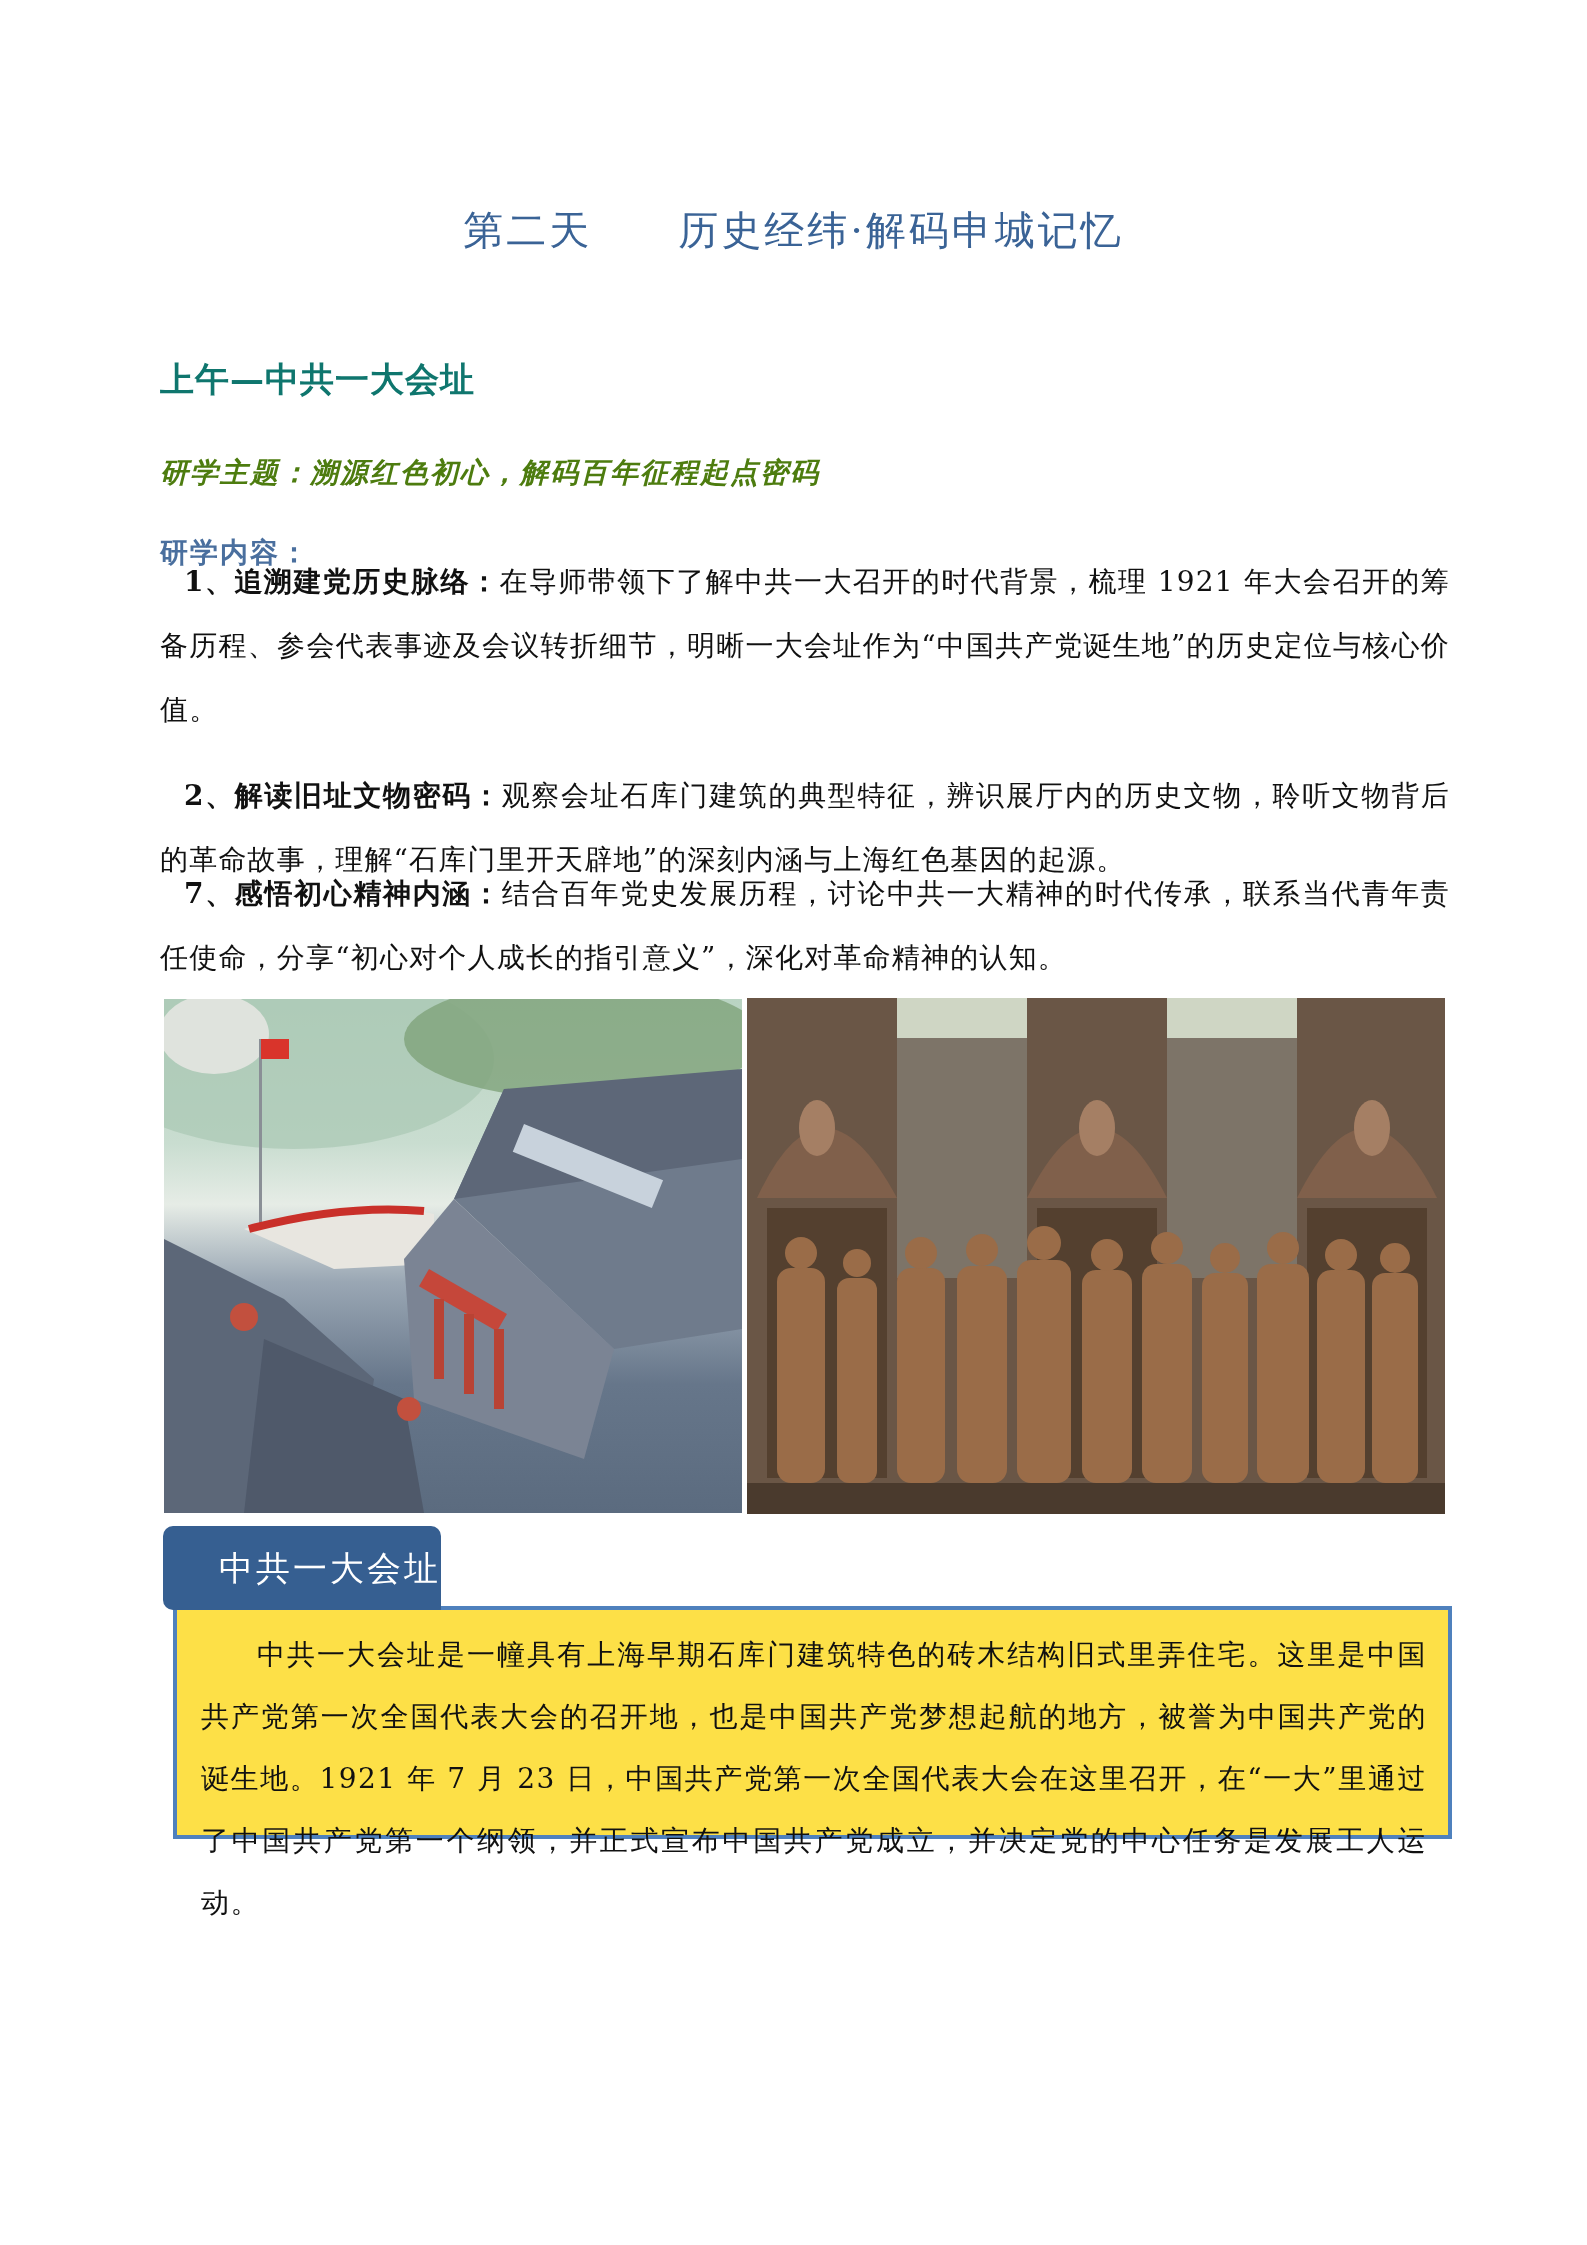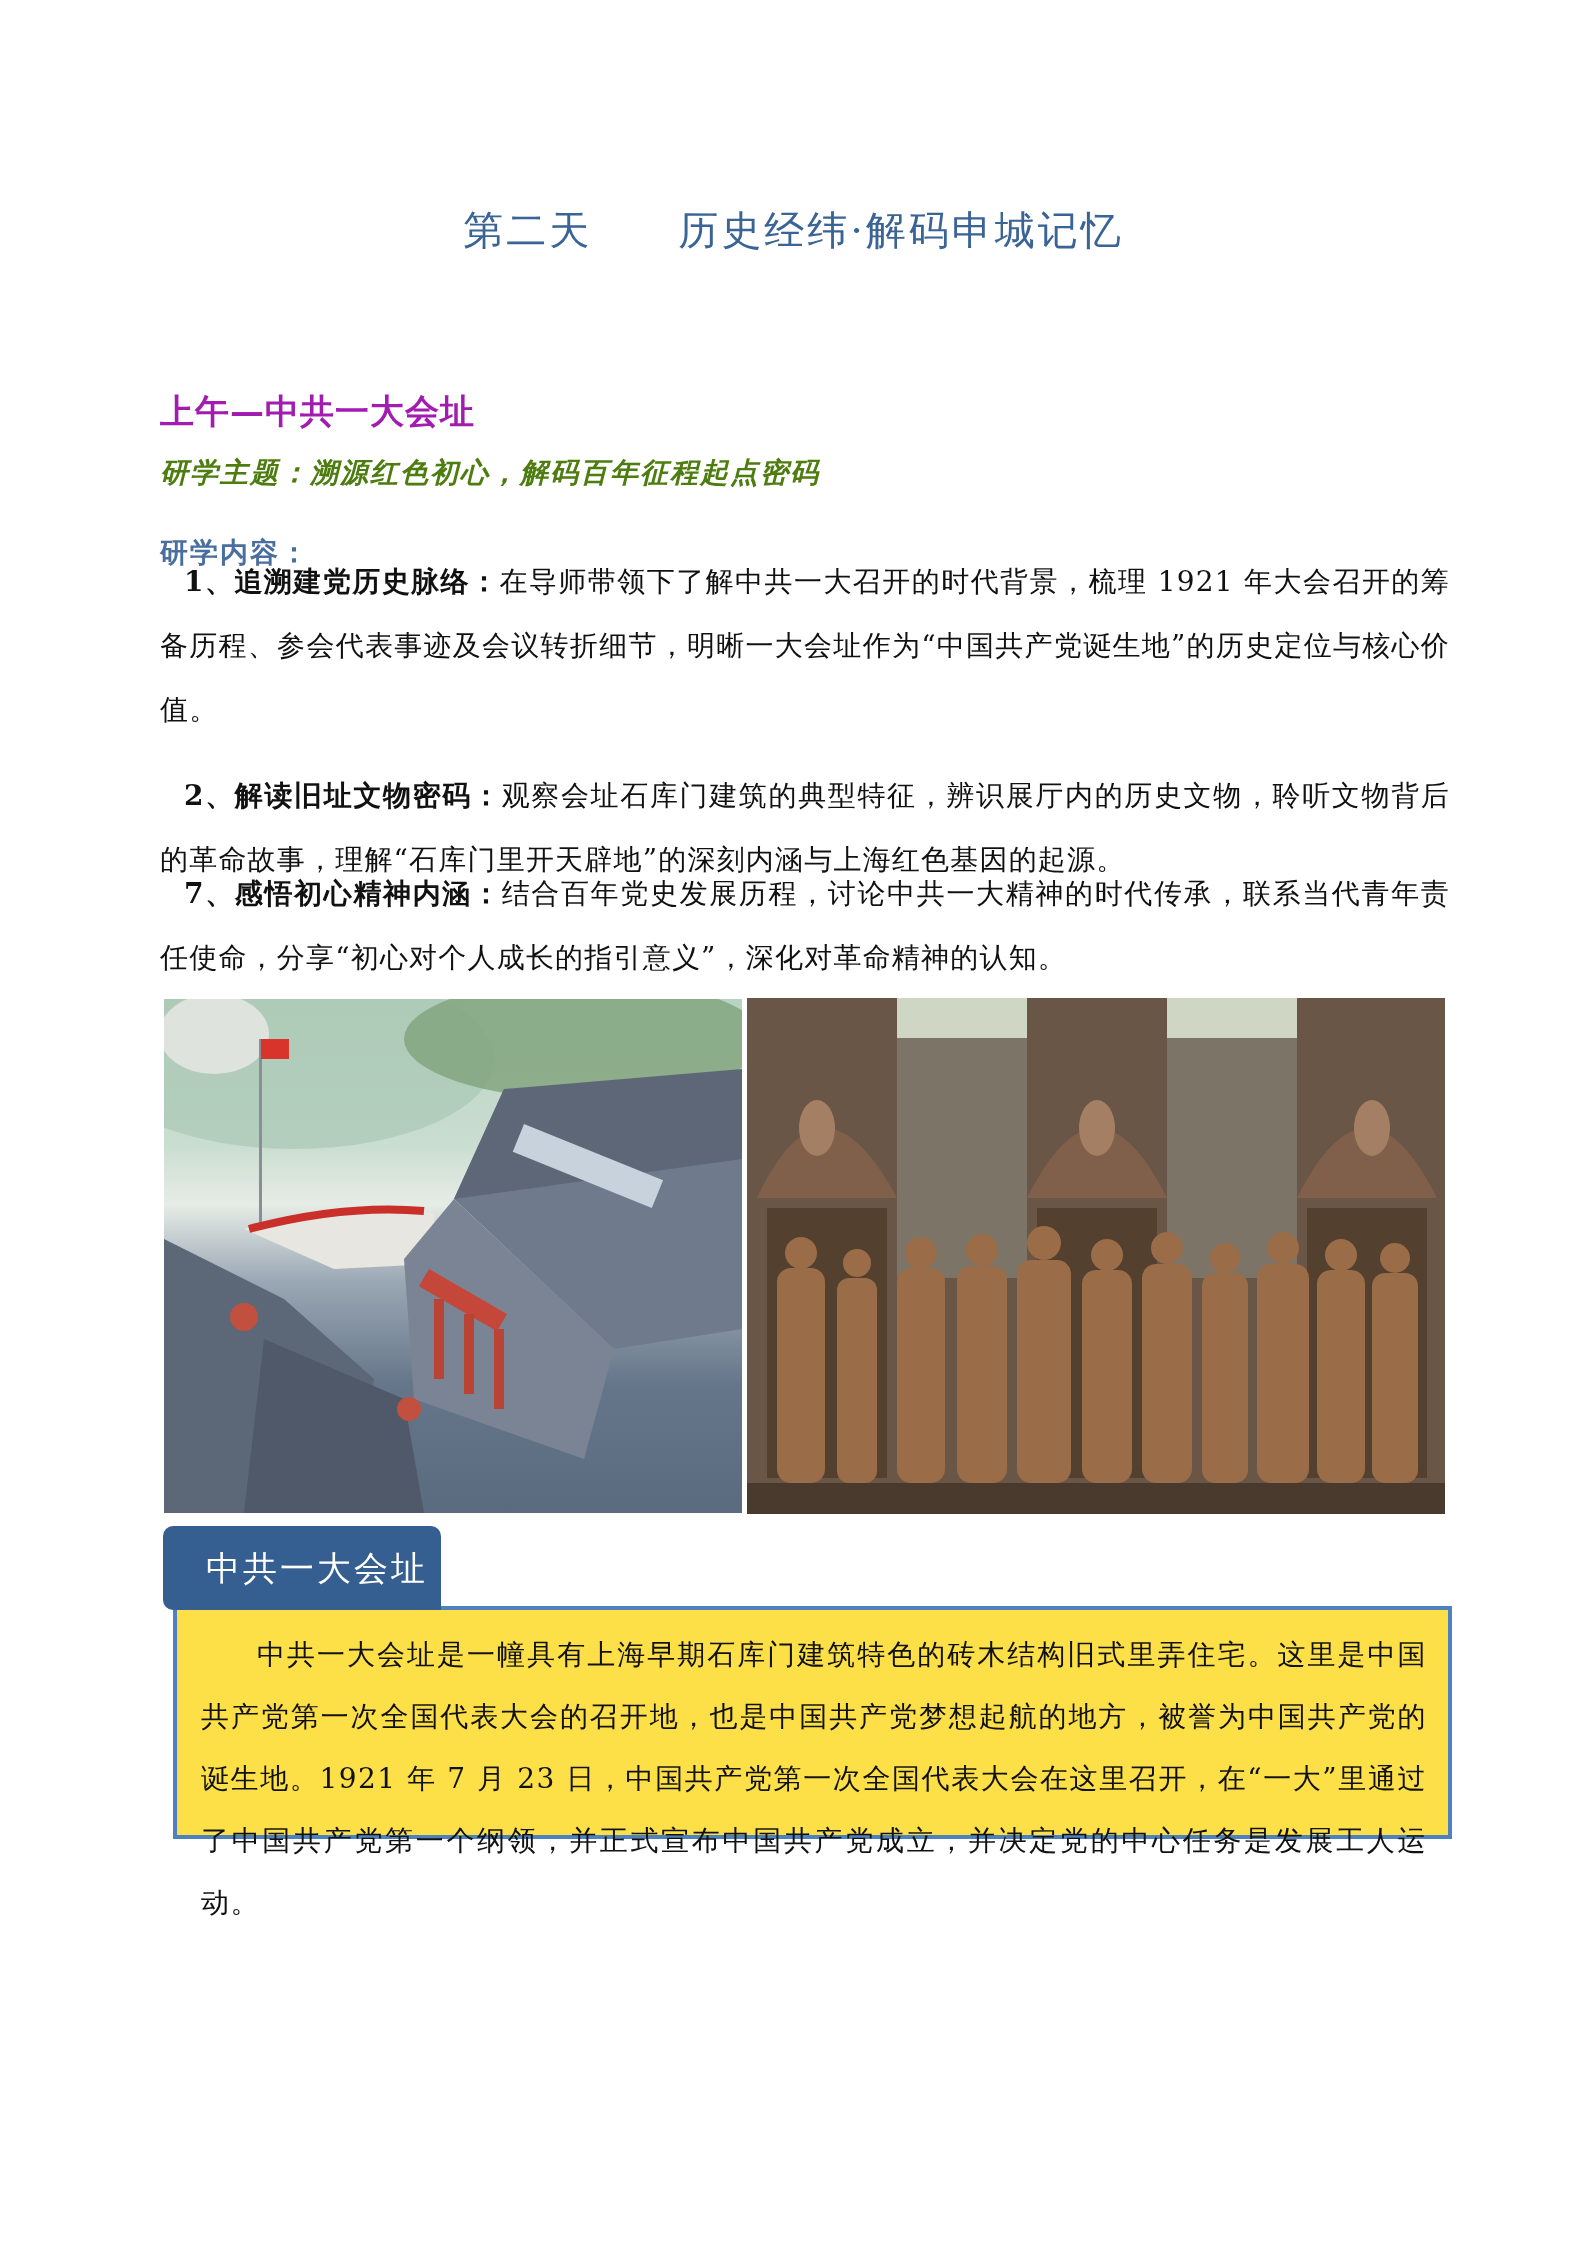--- a/index.html
+++ b/index.html
@@ -1,38 +1,38 @@
 <!DOCTYPE html>
 <html><head>
 <meta charset="utf-8">
 <style>
   html, body { margin: 0; padding: 0; background: #ffffff; }
   body { width: 1587px; height: 2245px; position: relative; overflow: hidden;
          font-family: "DejaVu Serif", "Liberation Serif", serif; color: #111; }
   .abs { position: absolute; }
   .title { left: 0; width: 1587px; top: 203px; text-align: center; font-size: 40px;
            font-weight: normal; color: #3a6396; letter-spacing: 3px; white-space: pre; }
-  .section-heading { left: 160px; top: 357px; font-size: 34px; font-weight: bold; color: #a21caf; letter-spacing: 1px; margin-top: 32px; }
+  .section-heading { left: 160px; top: 357px; font-size: 34px; font-weight: bold; color: #0f766e; letter-spacing: 1px; }
   .theme { left: 160px; top: 454px; font-size: 28px; font-weight: bold; color: #4d7c0f; letter-spacing: 2px; font-style: italic; }
   .content-label { left: 160px; top: 497px; font-size: 28px; font-weight: bold; color: #4a6f9e; letter-spacing: 2px; margin-top: 37px; }
   .item { left: 160px; width: 1290px; font-size: 28px; line-height: 64px; letter-spacing: 1.2px; text-align: justify; }
   .item .lead { font-weight: bold; margin-left: 24px; }
   .item1 { top: 550px; }
   .item2 { top: 764px; }
   .item3 { top: 862px; }
   .photo { overflow: hidden; }
   .photo1 { left: 164px; top: 999px; width: 578px; height: 514px;
             background:
               linear-gradient(165deg, rgba(255,255,255,0) 0 60%, rgba(0,0,0,0) 60%),
               linear-gradient(180deg, #b9d3c2 0%, #c9ddd0 28%, #e6ece6 40%, #9aa7b4 55%, #66768a 75%, #5b6b7f 100%); }
   .photo2 { left: 747px; top: 998px; width: 698px; height: 516px;
             background: linear-gradient(180deg, #5a4636 0%, #6b5849 18%, #7a6a5c 35%, #6d5646 55%, #8a6a50 75%, #5a4433 100%); }
   .callout-tab { left: 163px; top: 1526px; width: 278px; height: 84px; background: #365f91;
                  border-radius: 10px 10px 0 10px; color: #fff; font-size: 34px; line-height: 84px;
-                 text-align: center; padding-left: 30px; box-sizing: border-box; letter-spacing: 3px; }
+                 text-align: right; padding-left: 30px; box-sizing: border-box; letter-spacing: 3px; }
   .callout-box { left: 173px; top: 1606px; width: 1279px; height: 233px; border: 4px solid #4f81bd;
                  box-sizing: border-box; background: #fde047; }
   .callout-text { position: absolute; left: 24px; top: 14px; width: 1226px; font-size: 28px;
                   line-height: 62px; letter-spacing: 1.5px; text-align: justify; text-indent: 2em; }
 </style>
 </head>
 <body>
 
 <div class="abs title">第二天　　历史经纬·解码申城记忆</div>
 

